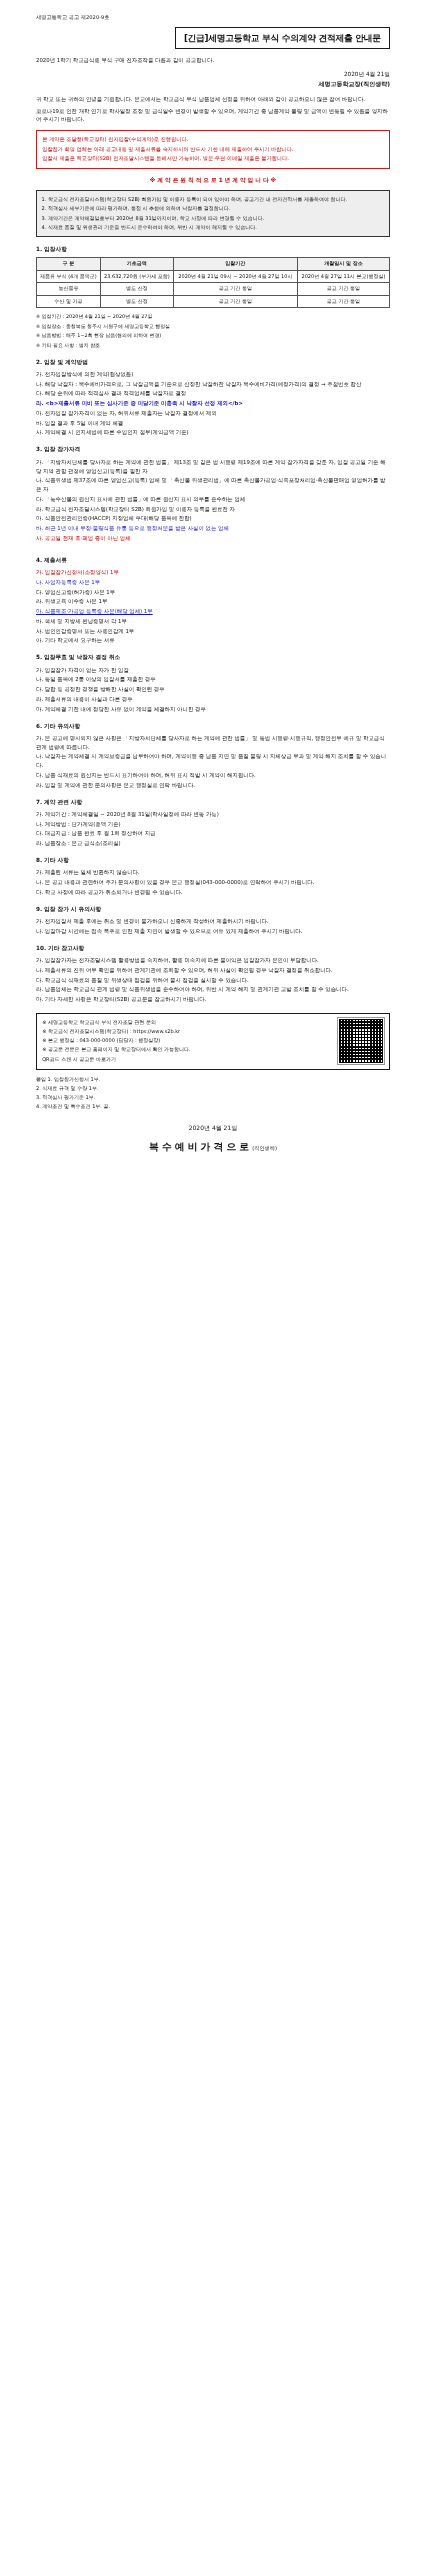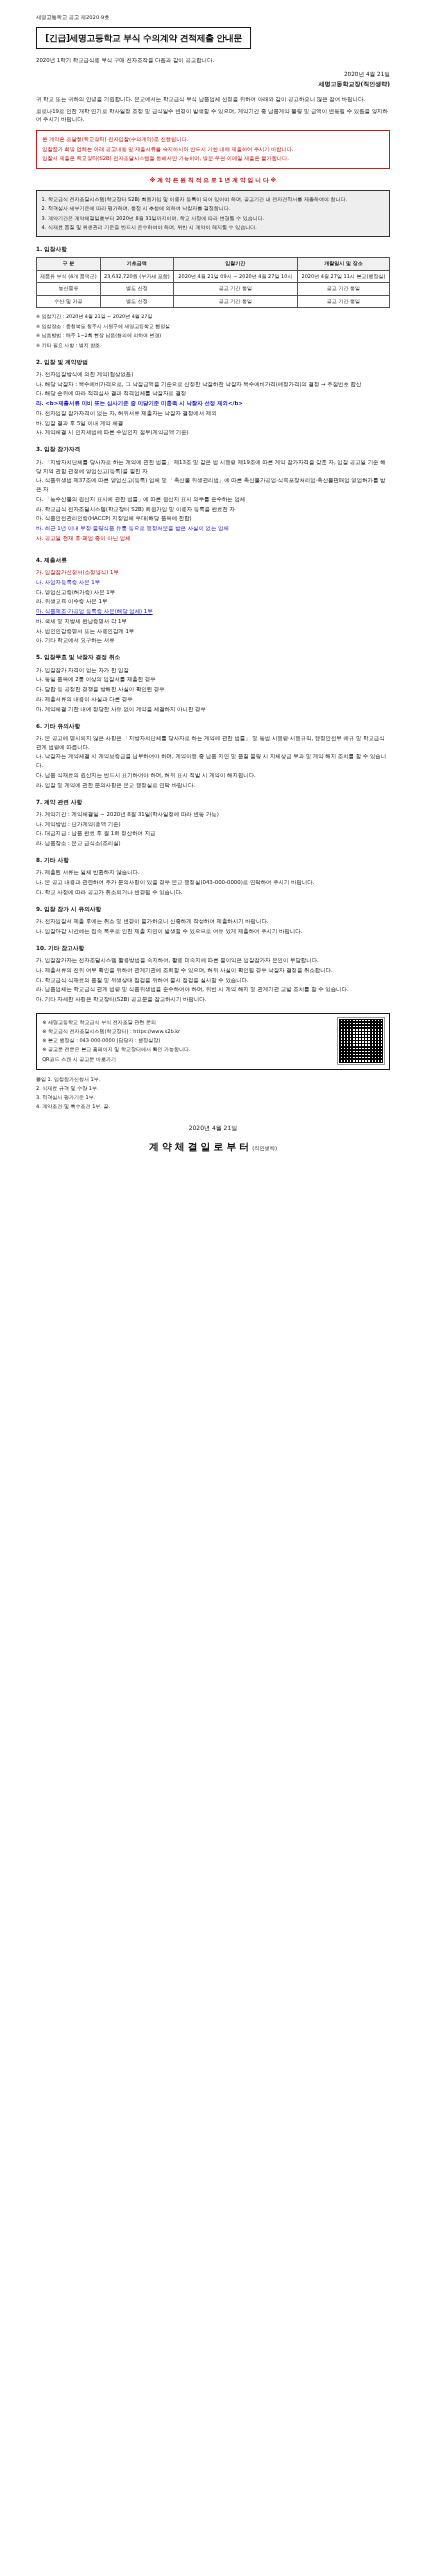--- a/index.html
+++ b/index.html
@@ -3,21 +3,21 @@
 <meta charset="utf-8">
 <style>
   html,body{margin:0;padding:0;background:#b9b9b9;}
   body{font-family:"DejaVu Sans","Liberation Sans",sans-serif;}
   .page{
     width:426px;height:3009px;background:#ffffff;margin:0 auto;position:relative;
     box-sizing:border-box;padding:13.4px 36px 20.6px 36px;
     font-size:5.4px;line-height:1.62;color:#111;
   }
   .docnum{font-size:5.2px;color:#222;margin-bottom:5.2px;}
-  .title-wrap{text-align:left;margin:2.1px 0 7.2px 0;}
+  .title-wrap{text-align:right;margin:2.1px 0 7.2px 0;}
   .title-box{
     display:inline-block;border:0.8px solid #1a1a1a;
     padding:2.6px 8.2px 3.1px 8.2px;font-size:8.8px;font-weight:bold;letter-spacing:-0.3px;
     color:#111;
   }
   .lead{font-size:5.4px;margin:5.2px 0 1px 0;}
   .right-block{text-align:right;font-size:5.7px;line-height:1.5;margin:5.2px 0 7.2px 0;}
   .right-block .d1{font-size:5.7px;}
   .right-block .d2{font-size:6px;font-weight:bold;}
   .redbox{
@@ -212,18 +212,18 @@
   <div class="tail">
     <p class="t">붙임  1. 입찰참가신청서 1부.</p>
     <p class="t ind3">2. 식재료 규격 및 수량 1부.</p>
     <p class="t ind3">3. 적격심사 평가기준 1부.</p>
     <p class="t ind3">4. 계약조건 및 특수조건 1부.   끝.</p>
   </div>
 
   <div class="sign">
     <div class="date">2020년 4월 21일</div>
     <div class="school">
-      <span>계약체결일로부터</span><small>(직인생략)</small>
+      <span>복수예비가격으로</span><small>(직인생략)</small>
     </div>
   </div>
 
 </div>
 
 
 </body></html>

